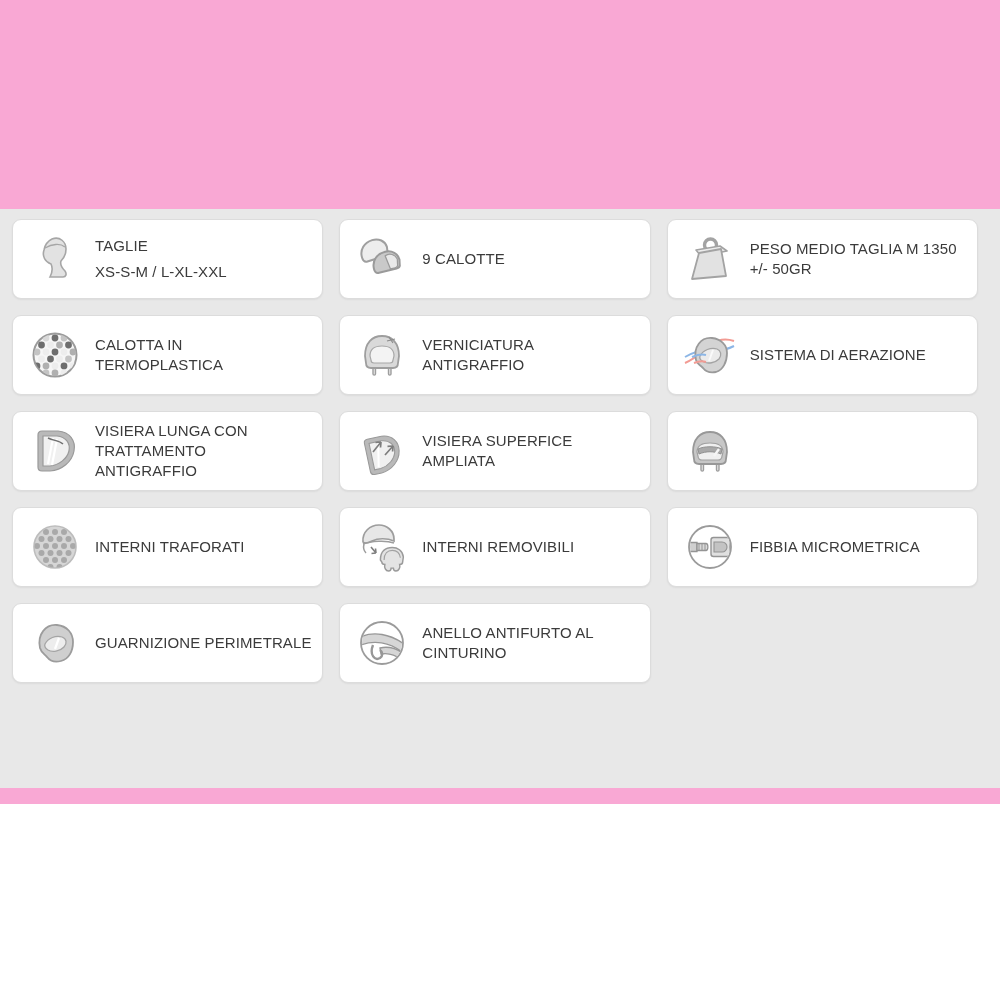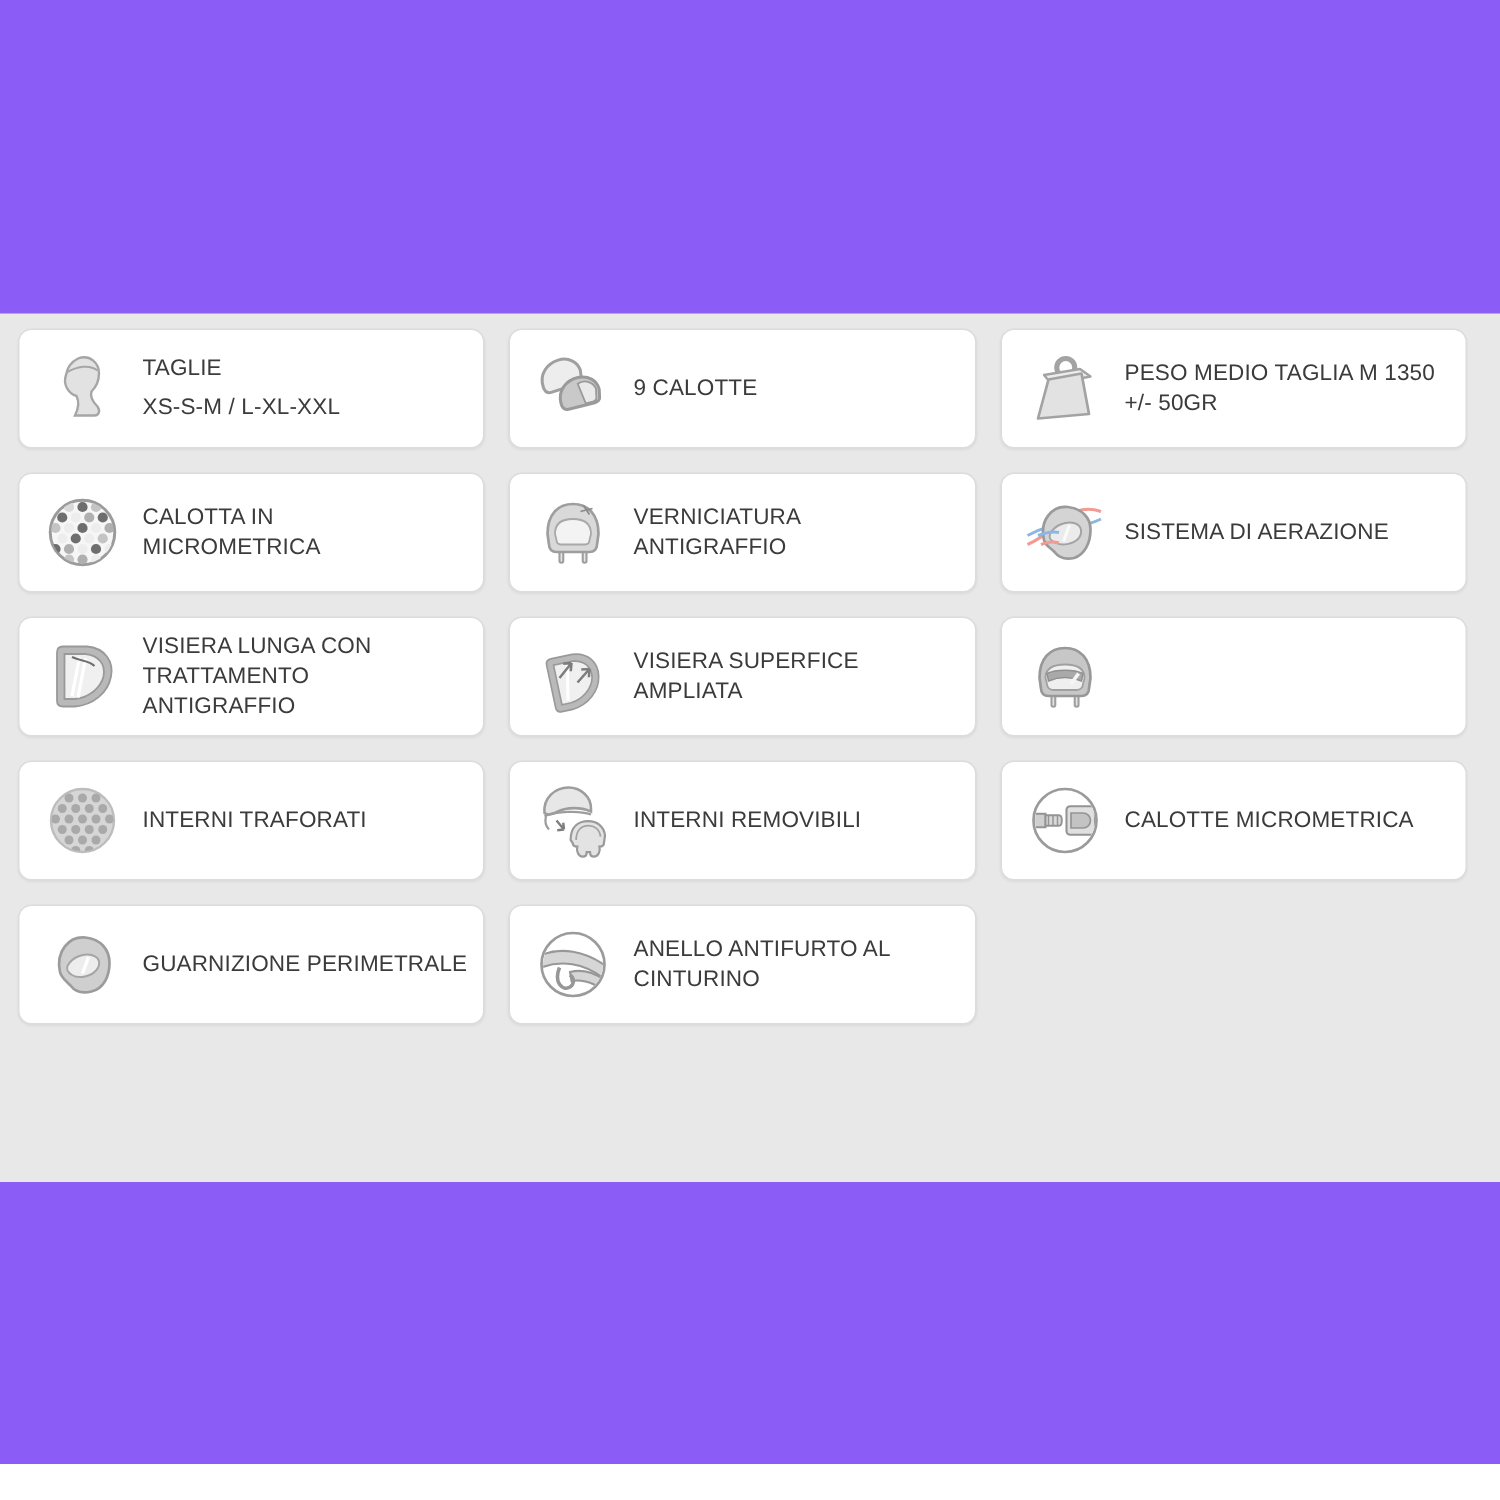--- a/index.html
+++ b/index.html
@@ -1,17 +1,17 @@
 <!DOCTYPE html>
 <html><head>
 <meta charset="utf-8">
 <style>
   html,body{margin:0;padding:0;}
   body{width:1000px;height:1000px;background:#ffffff;font-family:"Liberation Sans",sans-serif;}
-  .page{position:relative;width:1000px;height:976px;background:#8b5cf6;overflow:hidden;}
+  .page{position:relative;width:1000px;height:804px;background:#f9a8d4;overflow:hidden;}
   .panel{position:absolute;top:209px;left:0;width:1000px;height:579px;background:#e8e8e8;box-sizing:border-box;padding:10px 22px 9px 12px;}
   .grid{display:grid;grid-template-columns:repeat(3,1fr);grid-auto-rows:80px;gap:16px;}
   .card{background:#ffffff;border:1px solid #dcdcdc;border-radius:9px;box-shadow:0 1px 2px rgba(0,0,0,.06);
         display:flex;align-items:center;box-sizing:border-box;padding:0 8px 0 16px;}
   .icon{width:52px;height:52px;flex:0 0 52px;display:flex;align-items:center;justify-content:center;}
   .icon svg{width:52px;height:52px;display:block;}
   .label{margin-left:14px;font-size:15px;letter-spacing:.1px;color:#3b3b3b;line-height:1.35;white-space:pre-line;}
   .label.loose{line-height:1.75;}
 </style>
 </head>
@@ -90,21 +90,21 @@
                 <circle cx="26" cy="37" r="3.4" fill="#ededed"></circle>
                 <circle cx="35" cy="37" r="3.4" fill="#6e6e6e"></circle>
                 <circle cx="44" cy="37" r="3.4" fill="#ededed"></circle>
               <circle cx="17" cy="44" r="3.4" fill="#c4c4c4"></circle>
                 <circle cx="26" cy="44" r="3.4" fill="#b0b0b0"></circle>
                 <circle cx="35" cy="44" r="3.4" fill="#ededed"></circle>
             </g>
           </svg>
         </span>
         <span class="label">CALOTTA IN
-MICROMETRICA</span>
+TERMOPLASTICA</span>
       </div>
 
       <div class="card">
         <span class="icon">
           <svg viewBox="0 0 52 52">
             <path d="M17 39 L17 45 C17 46.5 19.5 46.5 19.5 45 L19.5 39 M32.5 39 L32.5 45 C32.5 46.5 35 46.5 35 45 L35 39" stroke="#9e9e9e" stroke-width="1.4" fill="#e6e6e6"></path>
             <path d="M9 27 C9 14 16 7 26 7 C36 7 43 14 43 27 L42 34 C42 37 40 39 37 39 L15 39 C12 39 10 37 10 34 Z" fill="#d9d9d9" stroke="#9e9e9e" stroke-width="1.8"></path>
             <path d="M14 27 C14 20 18 17 26 17 C34 17 38 20 38 27 L37 31 C37 33 36 34 34 34 L18 34 C16 34 15 33 15 31 Z" fill="#f3f3f3" stroke="#a8a8a8" stroke-width="1.2"></path>
             <path d="M33 8 l4 6 M31 12 l8 -2" stroke="#8b8b8b" stroke-width="1.2" fill="none"></path>
           </svg>
@@ -235,21 +235,21 @@
             <circle cx="26" cy="26" r="21" fill="#ffffff" stroke="#9b9b9b" stroke-width="1.8"></circle>
             <g clip-path="url(#cp14)">
               <path d="M4 21.5 L13 21.5 L13 30.5 L4 30.5 C2.5 28 2.5 24 4 21.5 Z" fill="#cfcfcf" stroke="#949494" stroke-width="1.3"></path>
               <path d="M13 22.5 L22 22.5 C24.5 22.5 24.5 29.5 22 29.5 L13 29.5 Z" fill="#dadada" stroke="#949494" stroke-width="1.3"></path>
               <path d="M15 22.5 L15 29.5 M18 22.5 L18 29.5 M21 22.5 L21 29.5" stroke="#949494" stroke-width="1"></path>
               <rect x="27" y="16.5" width="19" height="19" rx="2.5" fill="#e0e0e0" stroke="#949494" stroke-width="1.4"></rect>
               <path d="M30 21 L38 21 A5 5 0 0 1 38 31 L30 31 Z" fill="#c3c3c3" stroke="#949494" stroke-width="1.1"></path>
             </g>
           </svg>
         </span>
-        <span class="label">CALOTTE MICROMETRICA</span>
+        <span class="label">FIBBIA MICROMETRICA</span>
       </div>
 
       <div class="card">
         <span class="icon">
           <svg viewBox="0 0 52 52">
             <path d="M11 31 C8 17 17 7 28 8 C38 9 44 16 44 25 C44 34 40 42 32 44 C26 45.5 21 44 18 40 C14 36 12 35 11 31 Z" fill="#cfcfcf" stroke="#9c9c9c" stroke-width="1.8"></path>
             <path d="M16 27 C19 21 27 18 33 20 C37.5 21.5 38.5 26 35 30 C31 34.5 23 35.5 19 33 C16 31 15 29.5 16 27 Z" fill="#ededed" stroke="#a5a5a5" stroke-width="1.3"></path>
             <path d="M30 21 L26 32" stroke="#ffffff" stroke-width="2.2"></path>
           </svg>
         </span>

